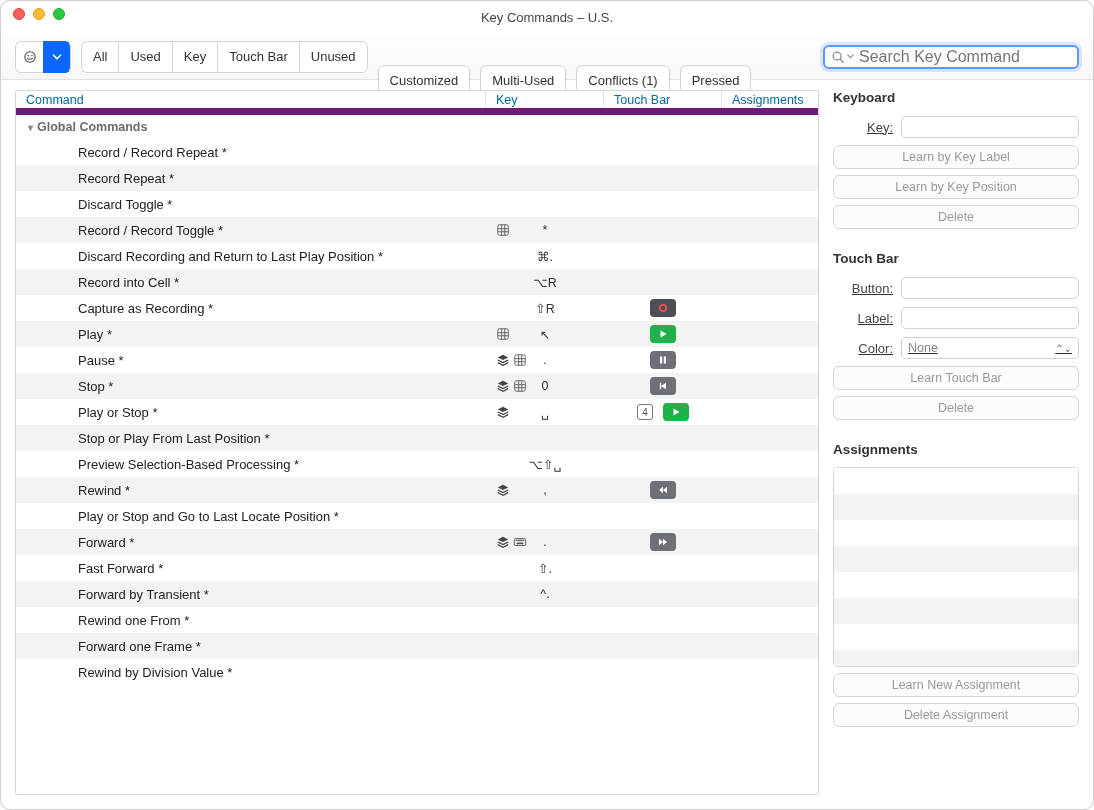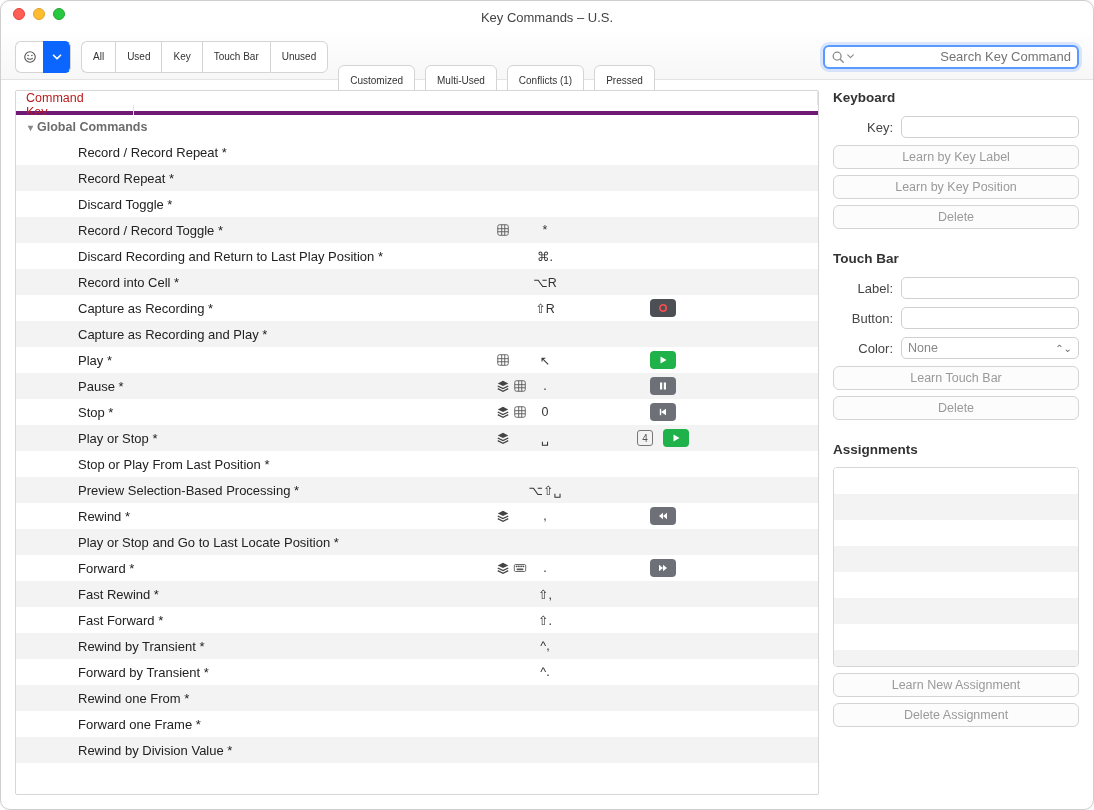--- a/index.html
+++ b/index.html
@@ -40,21 +40,21 @@
     gap: 10px;
     border-bottom: 1px solid #e3e3e3;
     background: linear-gradient(#fefefe,#f7f7f7);
   }
   .btn, .seg {
     height: 32px;
     padding: 0 11px;
     border: 1px solid #d4d4d4;
     background: #fff;
     border-radius: 6px;
-    font-size: 10px;
+    font-size: 13px;
     color: #333;
     display: flex; align-items: center; justify-content: center;
     user-select: none;
     white-space: nowrap;
   }
   .icon-btn { width: 28px; padding:0; }
   .seggroup { display:flex; }
   .seggroup .seg { border-radius:0; border-right:none;}
   .seggroup .seg:first-child { border-top-left-radius:6px; border-bottom-left-radius:6px;}
   .seggroup .seg:last-child  { border-top-right-radius:6px; border-bottom-right-radius:6px; border-right:1px solid #d4d4d4;}
@@ -64,43 +64,42 @@
     width: 256px; height: 24px;
     border: 2px solid #5a99ff;
     border-radius: 6px;
     display: flex; align-items: center;
     padding: 0 6px;
     gap: 4px;
     background:#fff;
     box-shadow: 0 0 0 3px rgba(90,150,255,0.22);
   }
   .search input {
-    flex:1; border:none; outline:none; font-size:13px; color:#8b5cf6;
+    flex:1; border:none; outline:none; font-size:16px; color:#8b5cf6;
     background:transparent;
-    text-align:right;
   }
   .qicon { width:14px; height:14px; }
   .content {
     flex:1; display:flex; overflow:hidden;
     padding: 10px 14px 14px 14px;
     gap: 14px;
   }
   .tablewrap {
     flex:1;
     border:1px solid #d6d6d6;
     border-radius:2px;
     display:flex; flex-direction:column;
     overflow:hidden;
     background:#fff;
   }
   .thead {
     display:flex; height:24px; align-items:stretch;
-    border-bottom:4px solid #701a75;
+    border-bottom:7px solid #701a75;
     background:#fff;
-    font-size:12.5px; color:#b91c1c;flex-direction:column;
+    font-size:12.5px; color:#0369a1;
   }
   .th { display:flex; align-items:center; padding:0 10px; border-right:1px solid #e4e4e4;}
   .th.command { flex: 1 1 auto; }
   .th.key { width:118px; justify-content:flex-start;}
   .th.tb  { width:118px; justify-content:flex-start;}
   .th.assign { width:96px; border-right:none; justify-content:flex-start;}
   .tbody { flex:1; overflow:auto; }
   .grouprow {
     height:24px; display:flex; align-items:center;
     font-size:12.5px; color:#6c6c6c; font-weight:600;
@@ -134,21 +133,21 @@
   .tbtn.ffwd  { background:#6d7076; }
   .tbtn svg { width:10px; height:10px; }
   .badge4 {
     width:16px; height:16px; border:1px solid #777; border-radius:3px;
     display:flex; align-items:center; justify-content:center;
     font-size:10px; color:#555; margin-right:4px;
   }
   
   .sidebar { width:246px; display:flex; flex-direction:column; gap:10px; font-size:13px;}
   .side-h { font-weight:700; color:#333; font-size:13.5px; margin-bottom:4px;}
-  .fieldrow { display:flex; align-items:center; gap:8px; height:24px;}
+  .fieldrow { display:flex; align-items:center; gap:8px; height:24px;text-decoration:underline;}
   .fieldrow label { width:60px; text-align:right; color:#444; font-size:13px;}
   .txtin {
     flex:1; height:22px; border:1px solid #d0d0d0; border-radius:5px; background:#fff;
     padding:0 6px; font-size:12.5px; color:#333;
   }
   .select {
     flex:1; height:22px; border:1px solid #d0d0d0; border-radius:5px; background:#fff;
     padding:0 6px; font-size:12.5px; color:#888;
     display:flex; align-items:center; justify-content:space-between;
   }
@@ -311,29 +310,20 @@
             <div class="cell tb">
               <span class="tbtn rec">
                 <svg viewBox="0 0 10 10">
                   <circle cx="5" cy="5" r="3.2" fill="none" stroke="#ff4d4d" stroke-width="1.6"></circle>
                 </svg>
               </span>
             </div>
             <div class="cell assign"></div>
           </div>
           <div class="row">
-            <div class="cell command">Capture as Recording and Play *</div>
-            <div class="cell key">
-              <span class="keyicons"></span>
-              <span class="keylabel"></span>
-            </div>
-            <div class="cell tb"></div>
-            <div class="cell assign"></div>
-          </div>
-          <div class="row">
             <div class="cell command">Play *</div>
             <div class="cell key">
               <span class="keyicons">
                 <svg class="mini-icon" viewBox="0 0 16 16">
                   <rect x="2" y="2" width="12" height="12" rx="2" fill="none" stroke="#555"></rect>
                   <line x1="2" y1="6.5" x2="14" y2="6.5" stroke="#555"></line>
                   <line x1="2" y1="10" x2="14" y2="10" stroke="#555"></line>
                   <line x1="6.5" y1="2" x2="6.5" y2="14" stroke="#555"></line>
                   <line x1="10" y1="2" x2="10" y2="14" stroke="#555"></line>
                 </svg>
@@ -504,42 +494,24 @@
               <span class="tbtn ffwd">
                 <svg viewBox="0 0 10 10">
                   <path d="M1 1.8v6.4L5 5z" fill="#fff"></path>
                   <path d="M5 1.8v6.4L9 5z" fill="#fff"></path>
                 </svg>
               </span>
             </div>
             <div class="cell assign"></div>
           </div>
           <div class="row">
-            <div class="cell command">Fast Rewind *</div>
-            <div class="cell key">
-              <span class="keyicons"></span>
-              <span class="keylabel">⇧,</span>
-            </div>
-            <div class="cell tb"></div>
-            <div class="cell assign"></div>
-          </div>
-          <div class="row">
             <div class="cell command">Fast Forward *</div>
             <div class="cell key">
               <span class="keyicons"></span>
               <span class="keylabel">⇧.</span>
-            </div>
-            <div class="cell tb"></div>
-            <div class="cell assign"></div>
-          </div>
-          <div class="row">
-            <div class="cell command">Rewind by Transient *</div>
-            <div class="cell key">
-              <span class="keyicons"></span>
-              <span class="keylabel">^,</span>
             </div>
             <div class="cell tb"></div>
             <div class="cell assign"></div>
           </div>
           <div class="row">
             <div class="cell command">Forward by Transient *</div>
             <div class="cell key">
               <span class="keyicons"></span>
               <span class="keylabel">^.</span>
             </div>
@@ -585,25 +557,25 @@
           <input class="txtin" style="">
         </div>
         <div class="sidebtn">Learn by Key Label</div>
         <div class="sidebtn">Learn by Key Position</div>
         <div class="sidebtn">Delete</div>
       </div>
 
       <div class="stack" style="margin-top:12px;">
         <div class="side-h">Touch Bar</div>
         <div class="fieldrow">
-          <label>Label:</label>
+          <label>Button:</label>
           <input class="txtin" style="">
         </div>
         <div class="fieldrow">
-          <label>Button:</label>
+          <label>Label:</label>
           <input class="txtin" style="">
         </div>
         <div class="fieldrow">
           <label>Color:</label>
           <div class="select">
             <span>None</span>
             <span class="chev">⌃⌄</span>
           </div>
         </div>
         <div class="sidebtn">Learn Touch Bar</div>

